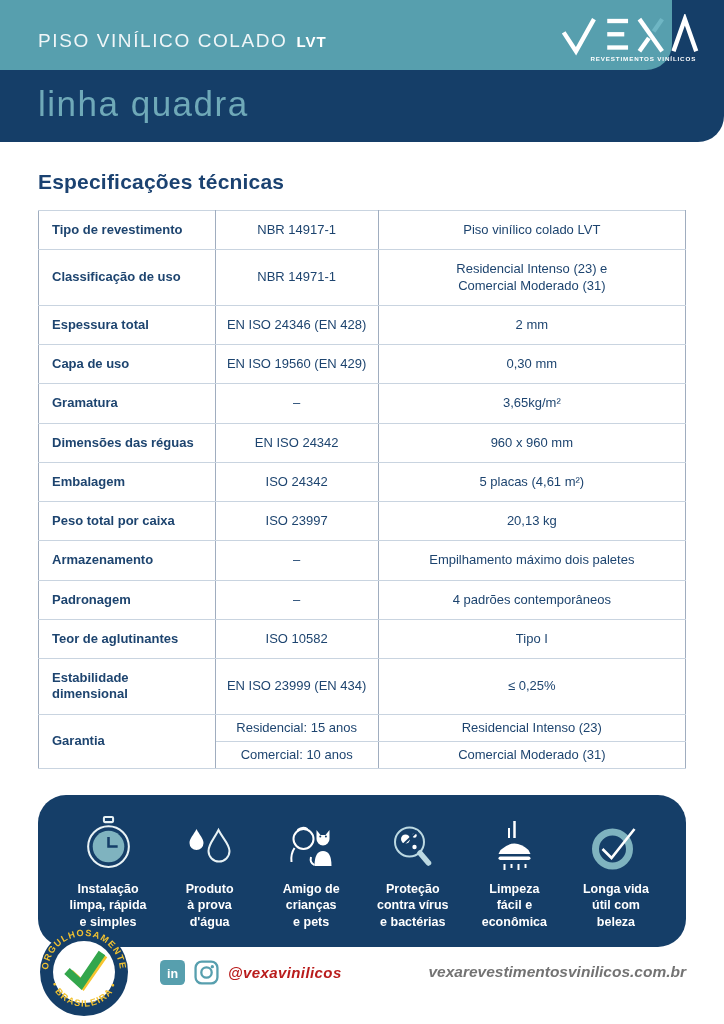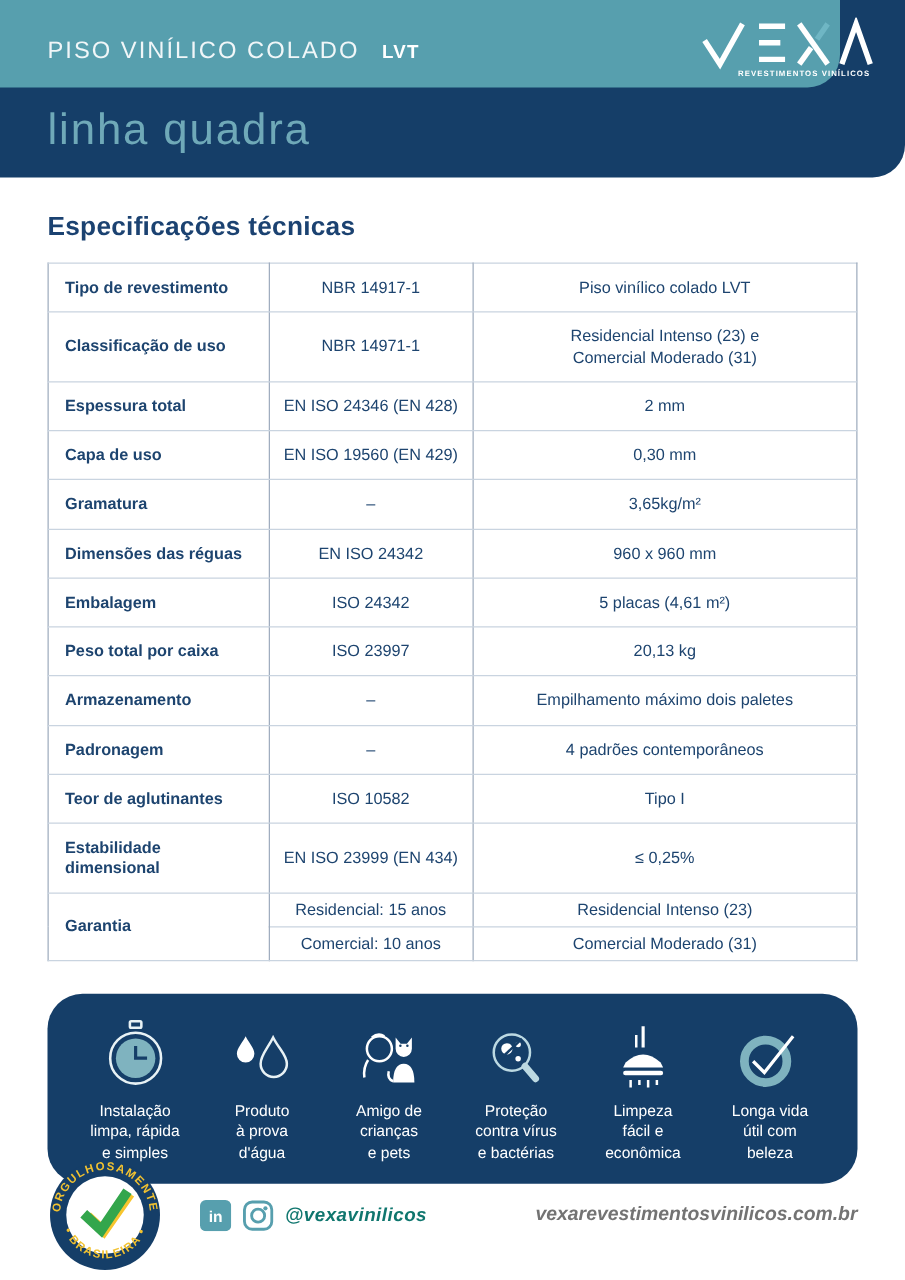--- a/index.html
+++ b/index.html
@@ -7,47 +7,47 @@
     width:724px; height:1024px; background:#ffffff; position:relative;
     font-family:"Liberation Sans", sans-serif; overflow:hidden;
   }
   
   .header { position:relative; width:724px; height:142px; background:#153e68; border-bottom-right-radius:26px; }
   .banner {
     position:absolute; top:0; left:0; width:672px; height:70px; background:#579fae;
     border-bottom-right-radius:26px; display:flex; align-items:center; padding:12px 0 0 38px; box-sizing:border-box;
   }
   .banner-title { color:#f0f6f8; font-size:19px; letter-spacing:1.6px; }
-  .banner-suffix { color:#ffffff; font-weight:bold; font-size:15px; margin-left:18px; letter-spacing:1px; }
+  .banner-suffix { color:#ffffff; font-weight:bold; font-size:15px; margin-left:9px; letter-spacing:1px; }
   .product-line { position:absolute; left:38px; top:84px; color:#6fa9b8; font-size:35px; font-weight:300; letter-spacing:1.5px; }
   .logo-wrap { position:absolute; top:14px; right:24px; width:142px; text-align:right; }
   
   .section-title { margin:28px 0 8px 38px; color:#1b4271; font-size:21px; font-weight:bold; letter-spacing:0.2px; }
   
   .spec-table { margin:16px 0 0 38px; width:648px; border-collapse:collapse; table-layout:fixed; }
   .spec-table td {
     border-top:1px solid #c9d4e0; border-bottom:1px solid #c9d4e0;
     border-left:1px solid #a0adbf; border-right:1px solid #a0adbf;
     color:#1d446f; font-size:13px; line-height:1.25; padding:11px 8px;
     text-align:center; vertical-align:middle; white-space:pre-line;
   }
   .spec-table td.lbl { text-align:left; font-weight:bold; padding-left:13px; }
   .spec-table tr.w td { padding-top:5px; padding-bottom:5px; }
   
   .benefits {
     margin:26px 0 0 38px; width:648px; height:152px; background:#153e68; border-radius:28px;
     display:flex; align-items:center; justify-content:space-between; padding:0 20px; box-sizing:border-box;
   }
-  .benefit { width:100px; display:flex; flex-direction:column; align-items:center; }
+  .benefit { width:100px; display:flex; flex-direction:column; align-items:center;font-weight:bold; }
   .benefit .icon-box { height:60px; display:flex; align-items:flex-end; justify-content:center; margin-bottom:9px; }
   .benefit .blabel { color:#ffffff; font-size:12.5px; line-height:1.3; text-align:center; white-space:pre-line; }
   
   .bottom { position:absolute; top:926px; left:38px; width:648px; height:92px; display:flex; align-items:center; }
   .social { display:flex; align-items:center; gap:9px; margin-left:30px; }
-  .handle { color:#0f766e; font-weight:bold; font-style:italic; font-size:15px; letter-spacing:0.4px; }
+  .handle { color:#b91c1c; font-weight:bold; font-style:italic; font-size:15px; letter-spacing:0.4px; }
   .website { margin-left:auto; color:#737373; font-weight:bold; font-style:italic; font-size:15.5px; }
 </style>
 </head>
 <body>
 
 <div class="header">
   <div class="banner">
     <span class="banner-title">PISO VINÍLICO COLADO</span>
     <span class="banner-suffix">LVT</span>
   </div>

